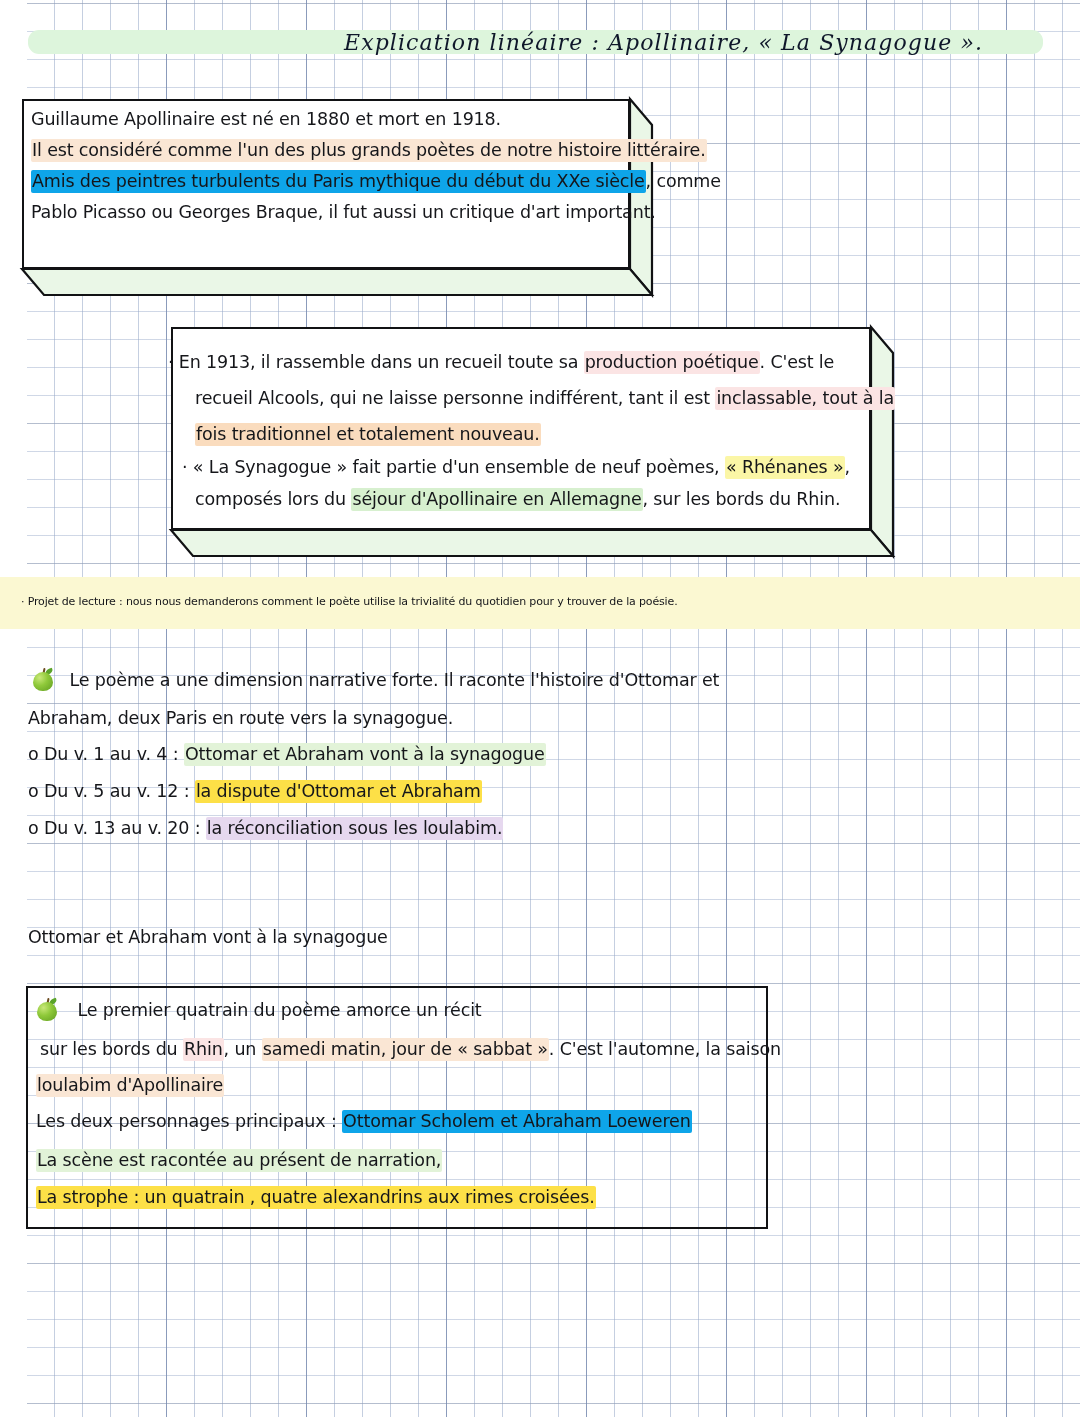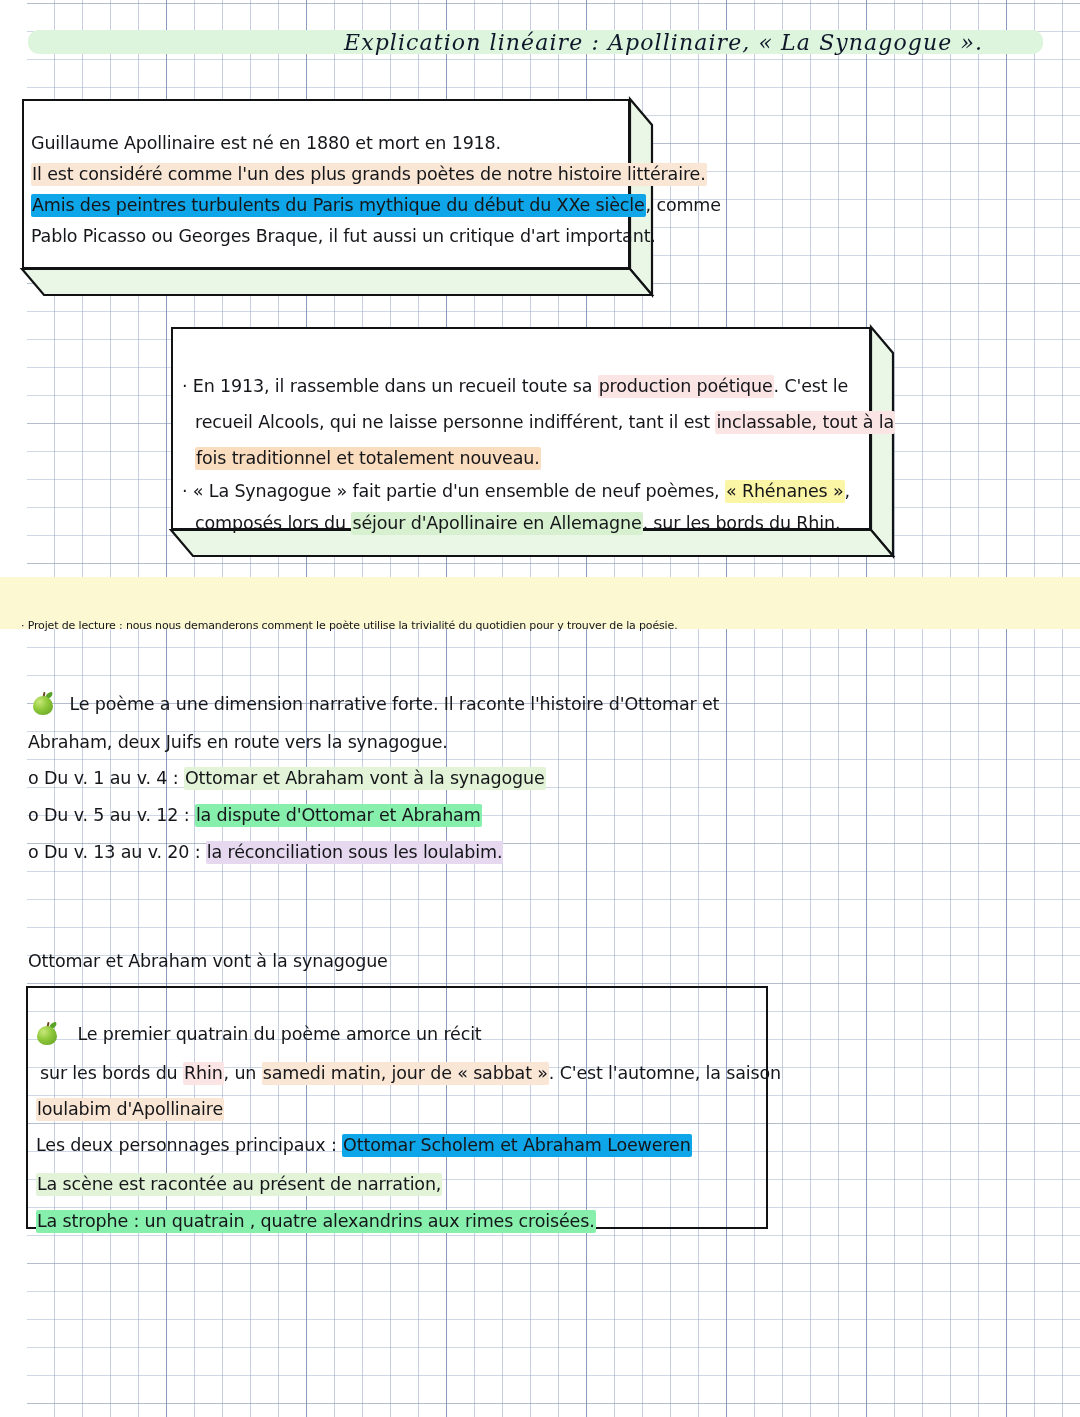--- a/index.html
+++ b/index.html
@@ -50,41 +50,40 @@
   }
 
   
   .hand {
     font-family: "DejaVu Sans", sans-serif;
     font-size: 17.5px;
     color: #15161a;
     letter-spacing: -0.15px;
     white-space: nowrap;
     line-height: 1.05;
-    margin-top: 24px;
   }
   .script {
     font-family: "DejaVu Serif", serif;
     font-style: italic;
     font-size: 22px;
     letter-spacing: 1.1px;
     color: #0f172a;
     white-space: nowrap;
   }
 
   
   .hl          { border-radius: 2px; padding: 1px 1px 2px 1px; }
   .hl-green    { background: #d7f0cf; }
   .hl-greenlt  { background: #e2f3d8; }
   .hl-yellow   { background: #fbf6a6; }
   .hl-yellowlt { background: #0ea5e9; }
   .hl-orange   { background: #fadcbe; }
   .hl-orangelt { background: #fae6d4; }
   .hl-pinklt   { background: #fbe4e4; }
-  .hl-bluelt   { background: #86efac; }
+  .hl-bluelt   { background: #fde047; }
   .hl-purple   { background: #e6d8ef; }
 
   
   .row { position: absolute; z-index: 6; }
 
   
   .title-band {
     position: absolute;
     left: 28px;
     top: 30px;
@@ -197,21 +196,21 @@
   <div class="row hand" style="left:31px; top:203px;">Pablo Picasso ou Georges Braque, il fut aussi un critique d'art important.</div>
 
   <div class="box3d" style="left:171px; top:327px; width:700px; height:203px;">
     <svg class="extrude" width="700" height="203" viewBox="0 0 700 203">
       <polygon points="700,0 722,26 722,229 700,203" fill="#eaf7e7" stroke="#111214" stroke-width="2.2"></polygon>
       <polygon points="0,203 22,229 722,229 700,203" fill="#eaf7e7" stroke="#111214" stroke-width="2.2"></polygon>
     </svg>
     <div class="face"></div>
   </div>
 
-  <div class="row hand" style="left:182px; top:353px;">
+  <div class="row hand" style="left:168px; top:353px;">
     <span>· En 1913, il rassemble dans un recueil toute sa </span><span class="hl hl-pinklt">production poétique</span><span>. C'est le</span>
   </div>
 
   <div class="row hand" style="left:195px; top:389px;">
     <span>recueil Alcools, qui ne laisse personne indifférent, tant il est </span><span class="hl hl-pinklt">inclassable, tout à la</span>
   </div>
 
   <div class="row hand" style="left:195px; top:425px;">
     <span class="hl hl-orange">fois traditionnel et totalement nouveau.</span>
   </div>
@@ -227,21 +226,21 @@
   <div class="yellow-band"></div>
   <div class="row hand" style="left:21px; top:596px; font-size:11px;">· Projet de lecture : nous nous demanderons comment le poète utilise la trivialité du quotidien pour y trouver de la poésie.</div>
 
   <div class="row hand" style="left:32px; top:668px;">
     <span class="apple">
       <span class="stem"></span><span class="leaf"></span><span class="body"></span>
     </span>
     <span style="display:inline-block; width:10px;"></span><span>Le poème a une dimension narrative forte. Il raconte l'histoire d'Ottomar et</span>
   </div>
 
-  <div class="row hand" style="left:28px; top:709px;">Abraham, deux Juifs en route vers la synagogue.</div>
+  <div class="row hand" style="left:28px; top:709px;">Abraham, deux Paris en route vers la synagogue.</div>
 
   <div class="row hand" style="left:28px; top:745px;">
     <span>o Du v. 1 au v. 4 : </span><span class="hl hl-greenlt">Ottomar et Abraham vont à la synagogue</span>
   </div>
 
   <div class="row hand" style="left:28px; top:782px;">
     <span>o Du v. 5 au v. 12 : </span><span class="hl hl-bluelt">la dispute d'Ottomar et Abraham</span>
   </div>
 
   <div class="row hand" style="left:28px; top:819px;">

